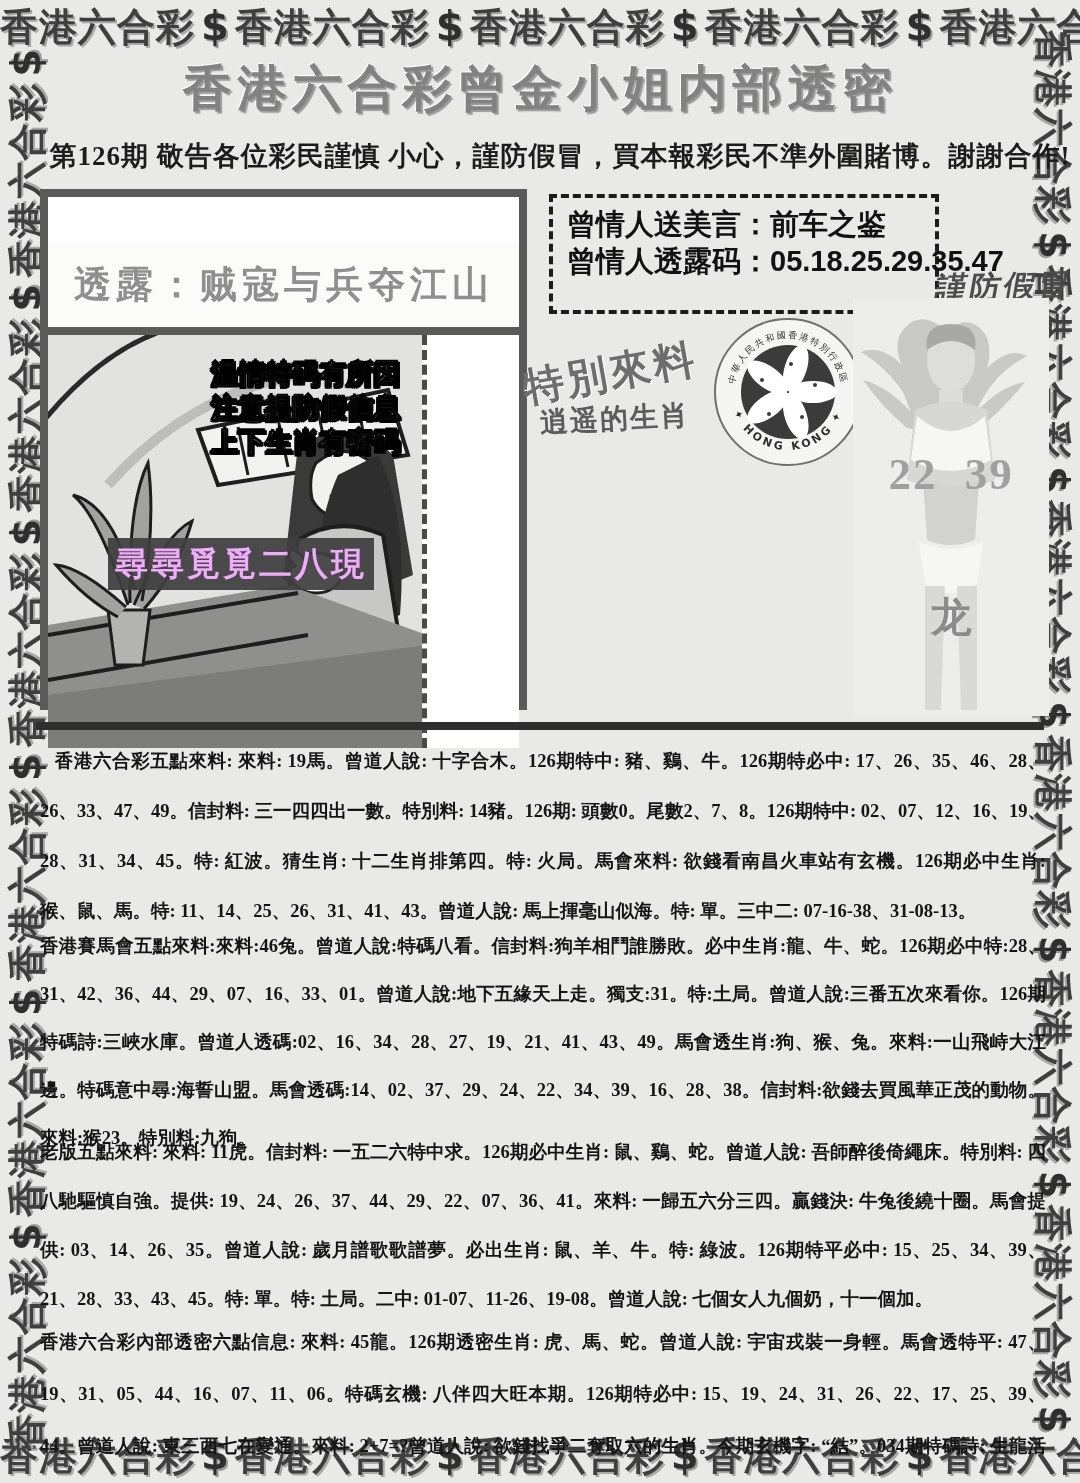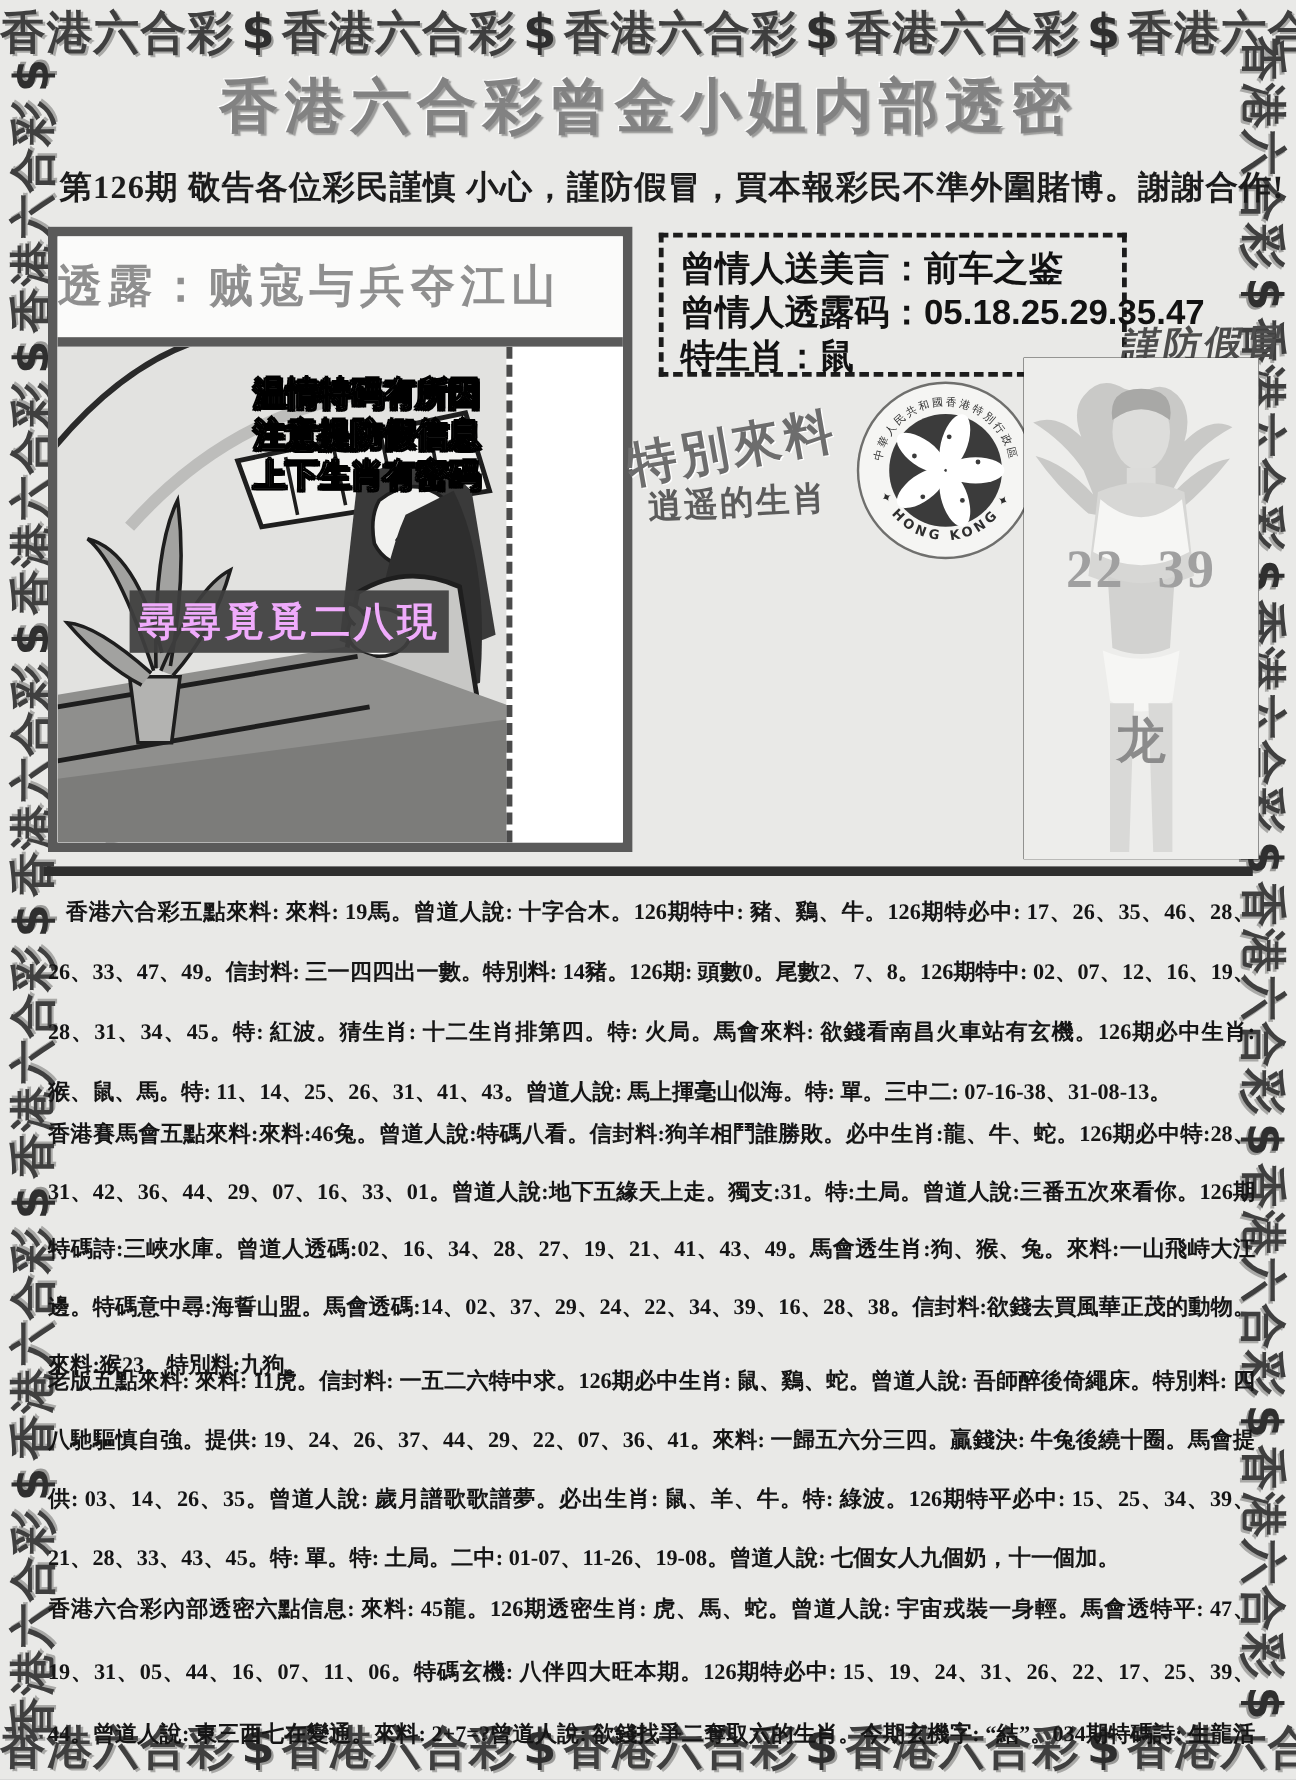--- a/index.html
+++ b/index.html
@@ -17,23 +17,23 @@
   #border-right{left:1078px;top:30px;transform:rotate(90deg);}
   
   .title{position:absolute;left:0;top:56px;width:1080px;text-align:center;
          font-size:49px;font-weight:700;letter-spacing:6px;color:#828282;
          text-shadow:2px 2px 1px rgba(60,60,60,.45), -1px -1px 0 #fdfdfd;}
   .notice{position:absolute;left:0;top:138px;width:1080px;text-align:center;
           font-size:27px;font-weight:700;color:#1c1c1c;letter-spacing:1px;padding-left:20px;}
   
   .reveal-box{position:absolute;left:40px;top:189px;width:471px;height:505px;
               border:8px solid #5a5a5a;background:#fff;}
-  .reveal-head{height:84px;display:flex;align-items:center;
+  .reveal-head{height:84px;display:flex;align-items:center;padding-left:26px;
                border-bottom:8px solid #5a5a5a;background:#fbfbfa;
-               font-size:37px;font-weight:700;color:#8f8f8f;letter-spacing:5px;}
+               font-size:37px;font-weight:700;color:#8f8f8f;letter-spacing:5px;margin-top:46px;}
   .reveal-body{position:relative;height:413px;background:#fff;overflow:hidden;}
   .cartoon{position:absolute;left:0;top:0;}
   .photo-gap{position:absolute;right:0;top:0;bottom:0;width:92px;background:#fff;
              border-left:5px dashed #4a4a4a;}
   .overlay-lines{position:absolute;left:150px;top:22px;width:216px;text-align:center;
                  font-family:"Liberation Sans","DejaVu Sans",sans-serif;
                  font-size:27px;line-height:34px;font-weight:900;color:#e9e9e9;
                  -webkit-text-stroke:1px #000;
                  text-shadow:2px 0 0 #000,-2px 0 0 #000,0 2px 0 #000,0 -2px 0 #000,2px 2px 0 #000,-2px 2px 0 #000;}
   .caption-band{position:absolute;left:60px;top:203px;width:266px;height:52px;
@@ -116,21 +116,20 @@
         <div>注意提防假信息</div>
         <div>上下生肖有密码</div>
       </div>
       <div class="caption-band">尋尋覓覓二八現</div>
     </div>
   </div>
 
   <div class="tip-box">
     <div><span>曾情人送美言：</span><span>前车之鉴</span></div>
     <div><span>曾情人透露码：</span><span>05.18.25.29.35.47</span></div>
-    <div><span>特生肖：</span><span>鼠</span></div>
   </div>
   <div class="warning">謹防假冒</div>
 
   <div class="sc-title">特別來料</div>
   <div class="sc-sub">逍遥的生肖</div>
 
   <svg class="emblem" width="152" height="152" viewBox="0 0 152 152">
     <defs>
       <path id="arcTop" d="M 22,76 A 54,54 0 1 1 130,76"></path>
       <path id="arcBot" d="M 18,76 A 58,58 0 0 0 134,76"></path>

